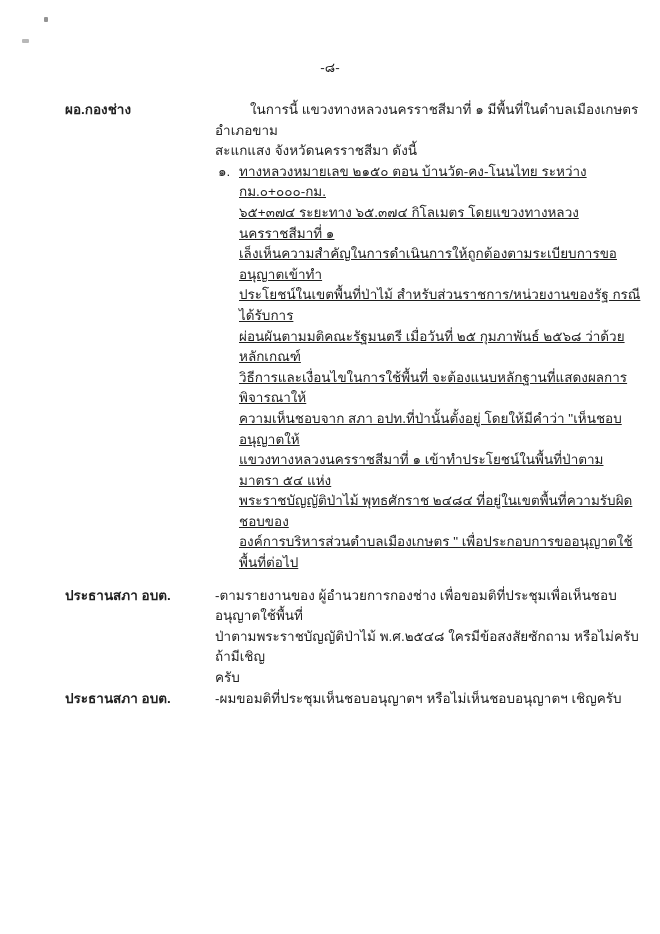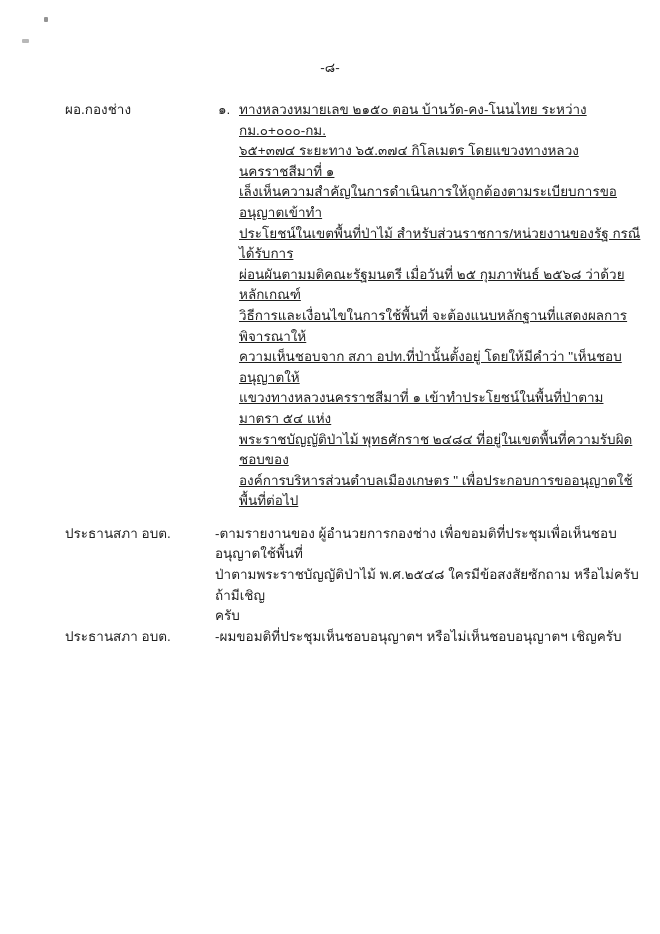--- a/index.html
+++ b/index.html
@@ -17,21 +17,21 @@
   .speck-a { left:44px; top:17px; width:4px; height:5px; background:#6f6f6f; opacity:.75; }
   .speck-b { left:22px; top:39px; width:7px; height:4px; background:#9a9a9a; opacity:.7; }
   .page-number {
     position:absolute; top:58px; left:0; right:0;
     text-align:center;
   }
   .content {
     position:absolute; top:100px; left:65px; right:18px;
   }
   .row { display:flex; align-items:flex-start; }
-  .row-label { width:150px; flex-shrink:0; font-weight:normal; white-space:pre-line; }
+  .row-label { width:150px; flex-shrink:0; font-weight:bold; white-space:pre-line; }
   .row-body { flex:1; min-width:0; }
   .para { white-space:pre-line; }
   .indent-first1 { text-indent:35px; }
   .indent-first2 { text-indent:26px; }
   .item { display:flex; padding-left:3px; }
   .item-no { width:21px; flex-shrink:0; }
   .item-body { flex:1; min-width:0;text-decoration:underline; }
   .gap-sm { margin-top:12px; }
 </style>
 </head>
@@ -42,20 +42,22 @@
   <div class="speck speck-a"></div>
   <div class="speck speck-b"></div>
 
   <div class="page-number">-๘-</div>
 
   <div class="content">
 
     <div class="row">
       <div class="row-label">ผอ.กองช่าง</div>
       <div class="row-body">
+        <div class="para indent-first1">ในการนี้ แขวงทางหลวงนครราชสีมาที่ ๑ มีพื้นที่ในตำบลเมืองเกษตร อำเภอขาม
+สะแกแสง จังหวัดนครราชสีมา ดังนี้</div>
         <div class="item">
           <div class="item-no">๑.</div>
           <div class="item-body">
             <div class="para">ทางหลวงหมายเลข ๒๑๕๐ ตอน บ้านวัด-คง-โนนไทย ระหว่าง กม.๐+๐๐๐-กม.
 ๖๕+๓๗๔ ระยะทาง ๖๕.๓๗๔ กิโลเมตร  โดยแขวงทางหลวงนครราชสีมาที่ ๑
 เล็งเห็นความสำคัญในการดำเนินการให้ถูกต้องตามระเบียบการขออนุญาตเข้าทำ
 ประโยชน์ในเขตพื้นที่ป่าไม้ สำหรับส่วนราชการ/หน่วยงานของรัฐ  กรณีได้รับการ
 ผ่อนผันตามมติคณะรัฐมนตรี เมื่อวันที่ ๒๕ กุมภาพันธ์ ๒๕๖๘ ว่าด้วยหลักเกณฑ์
 วิธีการและเงื่อนไขในการใช้พื้นที่ จะต้องแนบหลักฐานที่แสดงผลการพิจารณาให้
 ความเห็นชอบจาก สภา อปท.ที่ป่านั้นตั้งอยู่ โดยให้มีคำว่า "เห็นชอบ อนุญาตให้

